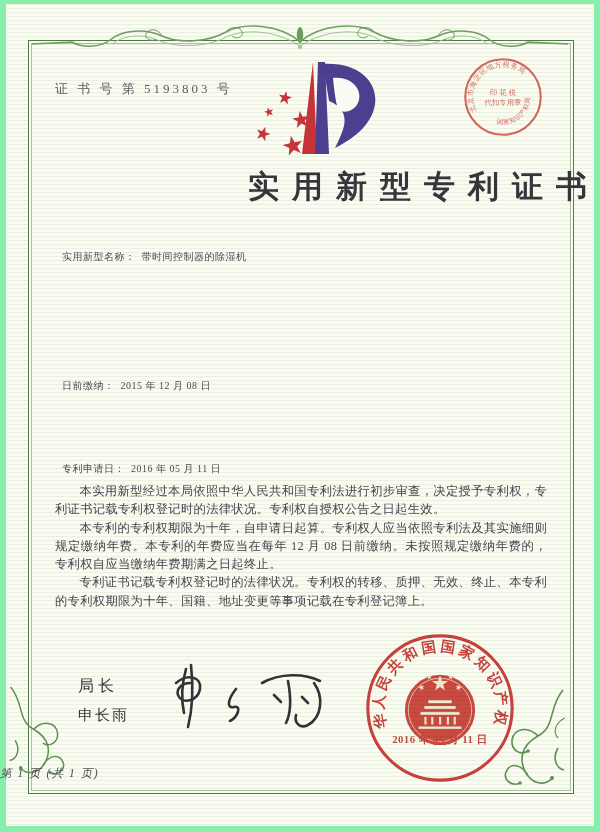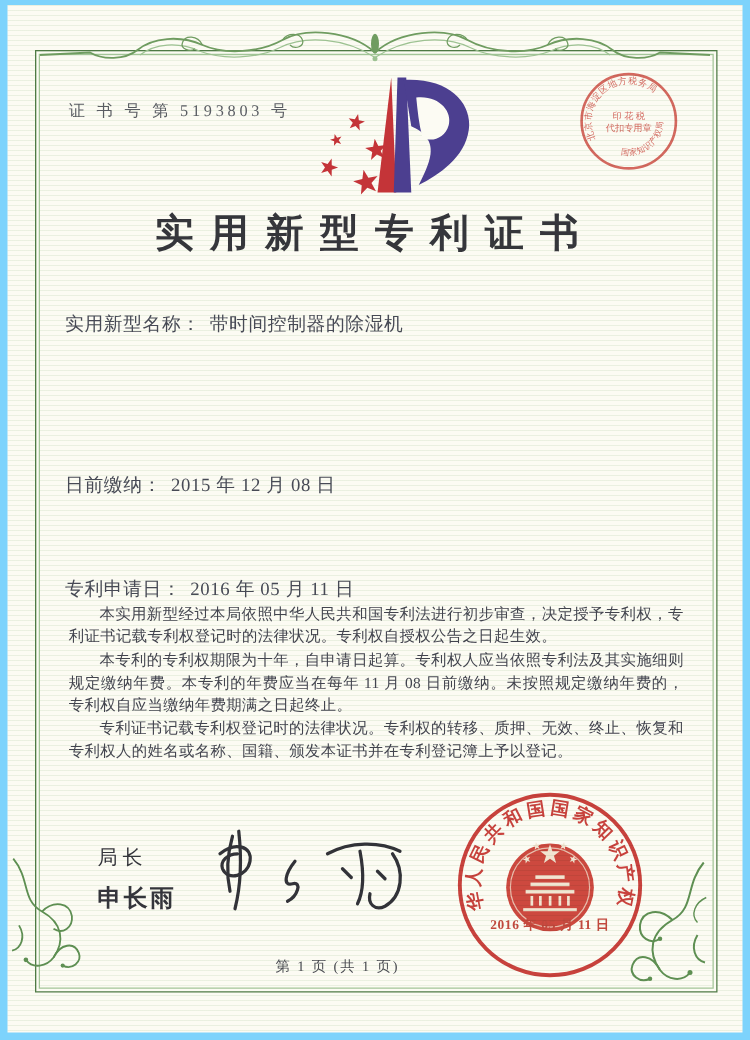--- a/index.html
+++ b/index.html
@@ -1,40 +1,40 @@
 <!DOCTYPE html>
 <html><head>
 <meta charset="utf-8">
 <style>
   html,body{margin:0;padding:0;background:#e8e8e6;}
-  .page{position:relative;width:600px;height:832px;background:#7dd3fc;overflow:hidden;
+  .page{position:relative;width:600px;height:832px;background:#86efac;overflow:hidden;
         font-family:"Liberation Serif","DejaVu Serif",serif;}
   .paper{position:absolute;left:6px;top:4px;right:6px;bottom:6px;background:#fcfbf3;
          background-image:repeating-linear-gradient(180deg,rgba(163,197,150,.20) 0px,rgba(163,197,150,.20) 1px,transparent 1px,transparent 4px);}
   .frame{position:absolute;left:28px;top:40px;right:26px;bottom:38px;
          border:1.5px solid #4e7a45;box-shadow:inset 0 0 0 2px #fcfbf3, inset 0 0 0 3px #a3c598;}
   .cert-no{position:absolute;left:55px;top:80px;font-size:13px;letter-spacing:3px;color:#5a5d63;}
-  .title{position:absolute;left:0;top:166px;width:100%;text-align:center;font-size:31px;
+  .title{position:absolute;left:0;top:166px;width:100%;text-align:right;font-size:31px;
          font-weight:600;letter-spacing:13px;color:#35363b;}
-  .field-row{position:absolute;left:52px;font-size:15px;color:#474a55;letter-spacing:.5px;white-space:nowrap;}
+  .field-row{position:absolute;left:62px;font-size:10px;color:#474a55;letter-spacing:.5px;white-space:nowrap;}
   .field-row .lbl{margin-right:3px;}
   .body-text{position:absolute;left:55px;top:482px;width:492px;font-size:12.3px;line-height:18.3px;
              color:#42444e;text-align:justify;letter-spacing:.3px;}
   .body-text p{margin:0;text-indent:2em;}
   .signer-title{position:absolute;left:78px;top:676px;font-size:16px;letter-spacing:4px;color:#34353b;}
-  .signer-name{position:absolute;left:78px;top:706px;font-size:19px;letter-spacing:2px;color:#34353b;font-weight:bold;}
+  .signer-name{position:absolute;left:78px;top:706px;font-size:15px;letter-spacing:2px;color:#34353b;}
   .sig{position:absolute;left:158px;top:660px;mix-blend-mode:multiply;}
   .logo{position:absolute;left:247px;top:56px;}
   .tax-seal{position:absolute;left:462px;top:56px;opacity:.82;mix-blend-mode:multiply;}
   .main-seal{position:absolute;left:362px;top:630px;opacity:.92;mix-blend-mode:multiply;}
   .top-orn{position:absolute;left:30px;top:18px;}
   .fl-br{position:absolute;left:468px;top:688px;}
   .fl-bl{position:absolute;left:6px;top:678px;transform:scaleX(-1);}
-  .footer{position:absolute;left:0;top:766px;width:540px;text-align:center;font-size:11.5px;
-          letter-spacing:1.5px;color:#4a4c52;}
+  .footer{position:absolute;left:0;top:766px;width:540px;text-align:left;font-size:11.5px;
+          letter-spacing:1.5px;color:#4a4c52;font-style:italic;}
 </style>
 </head>
 <body>
 
 <div class="page">
   <div class="paper"></div>
   <div class="frame"></div>
 
   <svg class="top-orn" width="540" height="36" viewBox="0 0 540 36">
     <g fill="none" stroke="#6f9c60" stroke-width="1.5">
@@ -114,22 +114,22 @@
     <span class="lbl">日前缴纳：</span>
     <span>2015 年 12 月 08 日</span>
   </div>
   <div class="field-row" style="top:462px">
     <span class="lbl">专利申请日：</span>
     <span>2016 年 05 月 11 日</span>
   </div>
 
   <div class="body-text">
     <p>本实用新型经过本局依照中华人民共和国专利法进行初步审查，决定授予专利权，专利证书记载专利权登记时的法律状况。专利权自授权公告之日起生效。</p>
-    <p>本专利的专利权期限为十年，自申请日起算。专利权人应当依照专利法及其实施细则规定缴纳年费。本专利的年费应当在每年 11 月 08 日前缴纳。未按照规定缴纳年费的，专利权自应当缴纳年费期满之日起终止。</p>
-    <p>专利证书记载专利权登记时的法律状况。专利权的转移、质押、无效、终止、恢复和专利权人的姓名或名称、国籍、颁发本证书并在专利登记簿上予以登记。</p>
+    <p>本专利的专利权期限为十年，自申请日起算。专利权人应当依照专利法及其实施细则规定缴纳年费。本专利的年费应当在每年 12 月 08 日前缴纳。未按照规定缴纳年费的，专利权自应当缴纳年费期满之日起终止。</p>
+    <p>专利证书记载专利权登记时的法律状况。专利权的转移、质押、无效、终止、本专利的专利权期限为十年、国籍、地址变更等事项记载在专利登记簿上。</p>
   </div>
 
   <div class="signer-title">局长</div>
   <div class="signer-name">申长雨</div>
   <svg class="sig" width="180" height="72" viewBox="0 0 180 70">
     <g fill="none" stroke="#33343c" stroke-width="2.6" stroke-linecap="round">
       <path d="M28,8 C24,22 23,38 26,52"></path>
       <path d="M18,22 C30,12 44,16 42,28 C40,40 24,44 20,34 C18,28 24,22 32,22"></path>
       <path d="M33,4 C35,22 35,46 30,66"></path>
       <path d="M78,28 C70,38 68,48 76,46 C84,44 80,56 72,60"></path>

